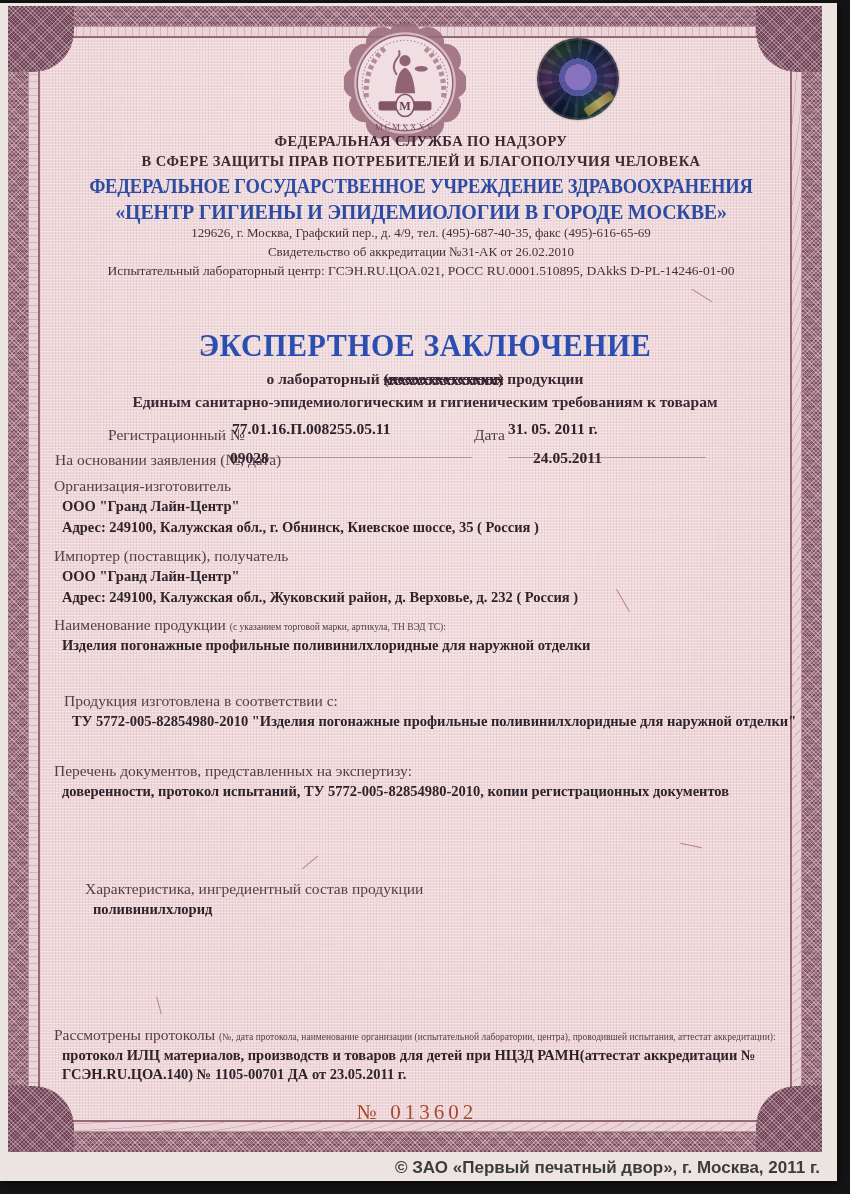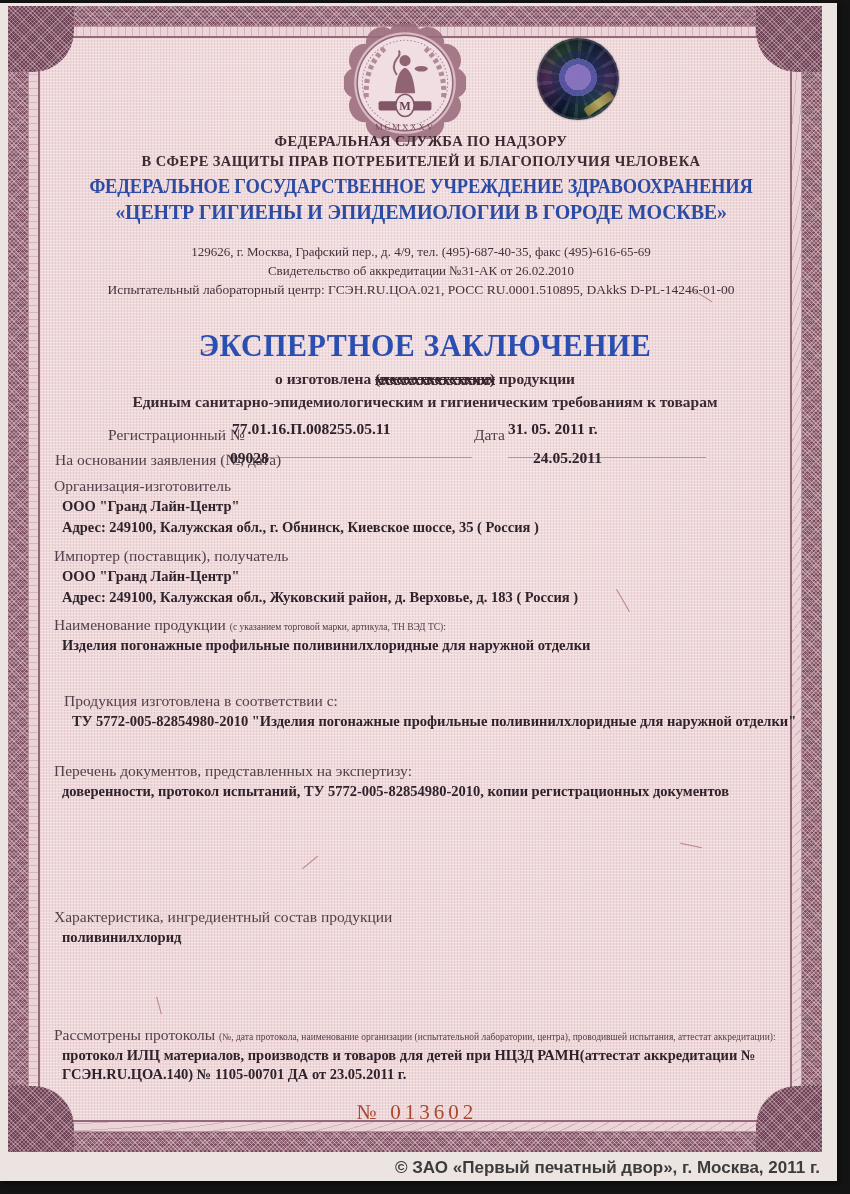--- a/index.html
+++ b/index.html
@@ -68,21 +68,21 @@
 
   
   .tx { position:absolute; color:#33262e; }
   .header-block { left:42px; top:133px; width:758px; text-align:center; }
   .h-line { font-weight:700; font-size:14.5px; color:#3e2933; letter-spacing:.4px; }
   .h-line + .h-line { margin-top:3px; }
   .h-org { font-weight:700; color:#2c4ba3; letter-spacing:-.2px; transform:scaleY(1.1); }
   .h-org1 { font-size:18.5px; margin-top:6px; }
   .h-org2 { font-size:20px; margin-top:3px; }
   .h-small { font-size:13px; color:#44313b; }
-  .h-addr { margin-top:21px;font-family:Liberation Serif, serif; }
+  .h-addr { margin-top:2px;font-family:Liberation Serif, serif; }
   .h-accr { margin-top:3px; }
   .h-lab  { margin-top:3px; font-size:13.5px; }
 
   .title-block { left:45px; top:329px; width:760px; text-align:center; }
   .t-main { font-weight:700; font-size:30px; color:#2b4fb0; letter-spacing:.5px; transform:scaleY(1.05); }
   .t-sub { margin-top:7px; font-weight:700; font-size:15.5px; color:#3a2933; }
   .t-sub2 { margin-top:5px; font-weight:700; font-size:15.5px; color:#3a2933; }
   .struck { position:relative; text-decoration:line-through; }
   .struck .marks {
     position:absolute; left:0; top:1px; width:100%; overflow:hidden;
@@ -102,21 +102,21 @@
   .basis-date { left:533px; top:449px; }
 
   .section { left:54px; width:752px; }
   .sec-note { font-size:9.5px; color:#52404a; }
   .sec-val  { font-weight:700; font-size:14.5px; color:#2e222b; margin:2px 0 0 8px; line-height:18.5px; }
   .sec-manufacturer { top:477px; }
   .sec-importer     { top:547px; }
   .sec-product      { top:616px; }
   .sec-standard     { top:692px;margin-left:10px; }
   .sec-documents    { top:762px; }
-  .sec-composition  { top:908px; }
+  .sec-composition  { top:880px;margin-left:31px; }
   .sec-protocols    { top:1026px; width:756px; }
 
   .serial {
     left:0; top:1100px; width:834px; text-align:center;
     font-size:21px; letter-spacing:4px; color:#a8492f; font-weight:400;
   }
   .copyright {
     position:absolute; right:30px; top:1158px;
     font-family:"Liberation Sans", sans-serif; font-weight:700;
     font-size:17px; color:#3c3c3c;
@@ -184,42 +184,42 @@
     <div class="h-line">В СФЕРЕ ЗАЩИТЫ ПРАВ ПОТРЕБИТЕЛЕЙ И БЛАГОПОЛУЧИЯ  ЧЕЛОВЕКА</div>
     <div class="h-org h-org1">ФЕДЕРАЛЬНОЕ ГОСУДАРСТВЕННОЕ УЧРЕЖДЕНИЕ ЗДРАВООХРАНЕНИЯ</div>
     <div class="h-org h-org2">«ЦЕНТР ГИГИЕНЫ И ЭПИДЕМИОЛОГИИ В ГОРОДЕ МОСКВЕ»</div>
     <div class="h-small h-addr">129626, г. Москва, Графский пер., д. 4/9,  тел. (495)-687-40-35, факс (495)-616-65-69</div>
     <div class="h-small h-accr">Свидетельство об аккредитации №31-АК от 26.02.2010</div>
     <div class="h-small h-lab">Испытательный лабораторный центр:  ГСЭН.RU.ЦОА.021,  РОСС RU.0001.510895,  DAkkS  D-PL-14246-01-00</div>
   </div>
 
   <div class="tx title-block">
     <div class="t-main">ЭКСПЕРТНОЕ ЗАКЛЮЧЕНИЕ</div>
-    <div class="t-sub"><span>о изготовлена </span><span class="struck"><span>(несоответствии)</span><span class="marks">хххххххххххххххххххххх</span></span><span> продукции</span></div>
+    <div class="t-sub"><span>о лабораторный </span><span class="struck"><span>(несоответствии)</span><span class="marks">хххххххххххххххххххххх</span></span><span> продукции</span></div>
     <div class="t-sub2">Единым санитарно-эпидемиологическим и гигиеническим требованиям к товарам</div>
   </div>
 
   <div class="tx lbl reg-label">Регистрационный №</div>
   <div class="tx val fill-line reg-value">77.01.16.П.008255.05.11</div>
   <div class="tx lbl date-label">Дата</div>
   <div class="tx val fill-line date-value">31. 05. 2011 г.</div>
   <div class="tx lbl basis-label">На основании заявления (№, дата)</div>
   <div class="tx val basis-num">09028</div>
   <div class="tx val basis-date">24.05.2011</div>
 
   <div class="tx section sec-manufacturer">
     <div class="lbl">Организация-изготовитель</div>
     <div class="sec-val">ООО "Гранд Лайн-Центр"</div>
     <div class="sec-val">Адрес: 249100, Калужская обл., г. Обнинск, Киевское шоссе, 35 ( Россия )</div>
   </div>
 
   <div class="tx section sec-importer">
     <div class="lbl">Импортер (поставщик), получатель</div>
     <div class="sec-val">ООО "Гранд Лайн-Центр"</div>
-    <div class="sec-val">Адрес: 249100, Калужская обл., Жуковский район, д. Верховье, д. 183 ( Россия )</div>
+    <div class="sec-val">Адрес: 249100, Калужская обл., Жуковский район, д. Верховье, д. 232 ( Россия )</div>
   </div>
 
   <div class="tx section sec-product">
     <div><span class="lbl">Наименование продукции </span><span class="sec-note">(с указанием торговой марки, артикула, ТН ВЭД ТС):</span></div>
     <div class="sec-val">Изделия погонажные профильные поливинилхлоридные для наружной отделки</div>
   </div>
 
   <div class="tx section sec-standard">
     <div class="lbl">Продукция изготовлена в соответствии с:</div>
     <div class="sec-val">ТУ 5772-005-82854980-2010 "Изделия погонажные профильные поливинилхлоридные для наружной отделки"</div>

